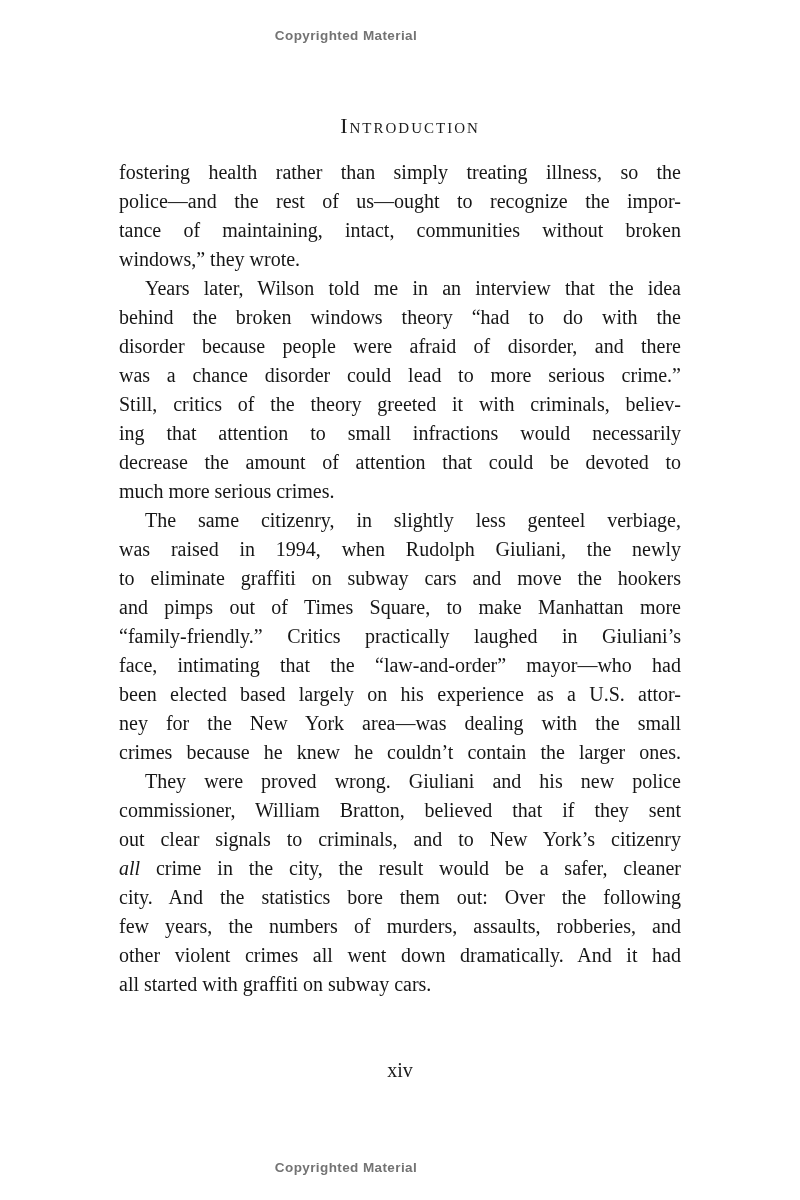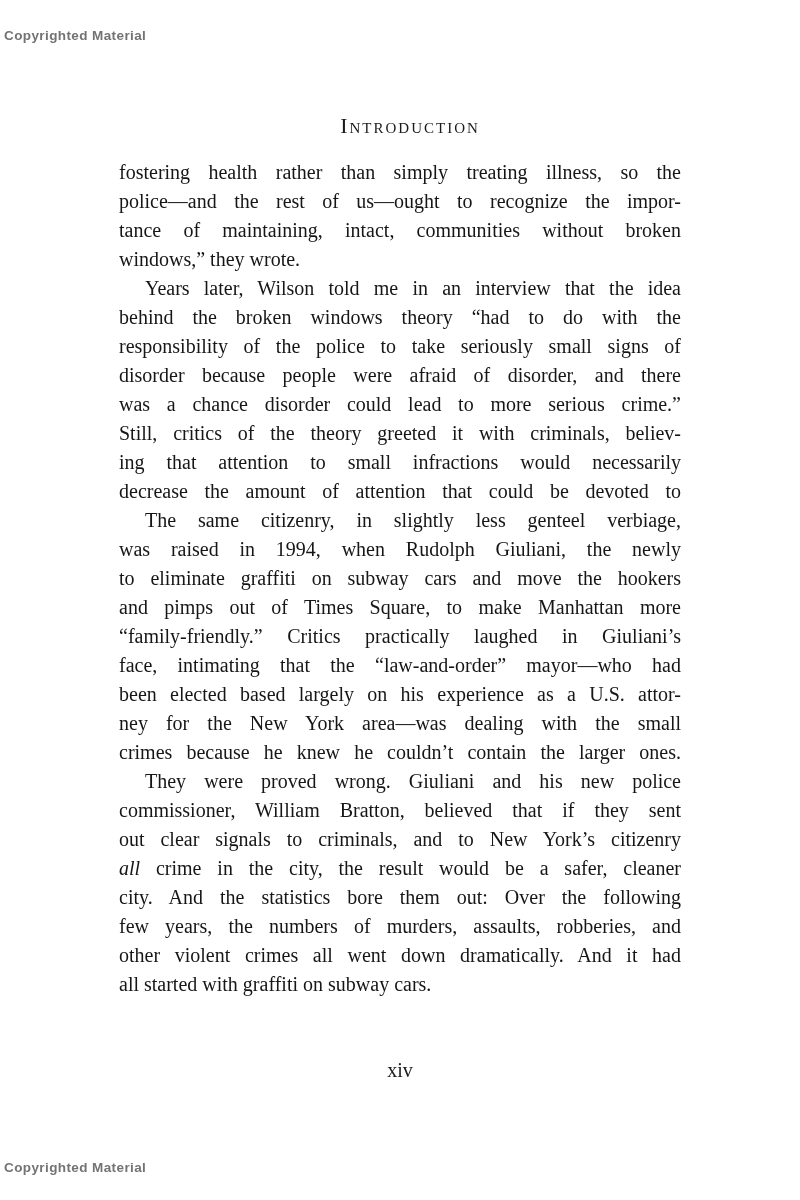--- a/index.html
+++ b/index.html
@@ -13,22 +13,23 @@
   .page {
     position: relative;
     width: 800px;
     height: 1200px;
     background: #ffffff;
     font-family: "Liberation Serif", serif;
     color: var(--text-color, #161616);
   }
   .notice {
     position: absolute;
-    left: 4px;
+    left: 12px;
     width: 668px;
+    text-align: center;
     font-family: "Liberation Sans", sans-serif;
     font-weight: bold;
     font-size: 13.5px;
     letter-spacing: 0.4px;
     color: var(--notice-color, #737373);
   }
   .notice.top    { top: 28px; }
   .notice.bottom { top: 1160px; }
   .chapter-title {
     position: absolute;
@@ -82,26 +83,26 @@
 
   <h1 class="chapter-title">Introduction</h1>
 
   <div class="text-block">
       <div class="line">fostering health rather than simply treating illness, so the</div>
       <div class="line">police—and the rest of us—ought to recognize the impor-</div>
       <div class="line">tance of maintaining, intact, communities without broken</div>
       <div class="line ragged">windows,” they wrote.</div>
       <div class="line indent">Years later, Wilson told me in an interview that the idea</div>
       <div class="line">behind the broken windows theory “had to do with the</div>
-      <div class="line">responsibility of the police to take seriously small signs of</div>
       <div class="line">disorder because people were afraid of disorder, and there</div>
       <div class="line">was a chance disorder could lead to more serious crime.”</div>
       <div class="line">Still, critics of the theory greeted it with criminals, believ-</div>
       <div class="line">ing that attention to small infractions would necessarily</div>
       <div class="line">decrease the amount of attention that could be devoted to</div>
+      <div class="line ragged">much more serious crimes.</div>
       <div class="line indent">The same citizenry, in slightly less genteel verbiage,</div>
       <div class="line">was raised in 1994, when Rudolph Giuliani, the newly</div>
       <div class="line">to eliminate graffiti on subway cars and move the hookers</div>
       <div class="line">and pimps out of Times Square, to make Manhattan more</div>
       <div class="line">“family-friendly.” Critics practically laughed in Giuliani’s</div>
       <div class="line">face, intimating that the “law-and-order” mayor—who had</div>
       <div class="line">been elected based largely on his experience as a U.S. attor-</div>
       <div class="line">ney for the New York area—was dealing with the small</div>
       <div class="line">crimes because he knew he couldn’t contain the larger ones.</div>
       <div class="line indent">They were proved wrong. Giuliani and his new police</div>

